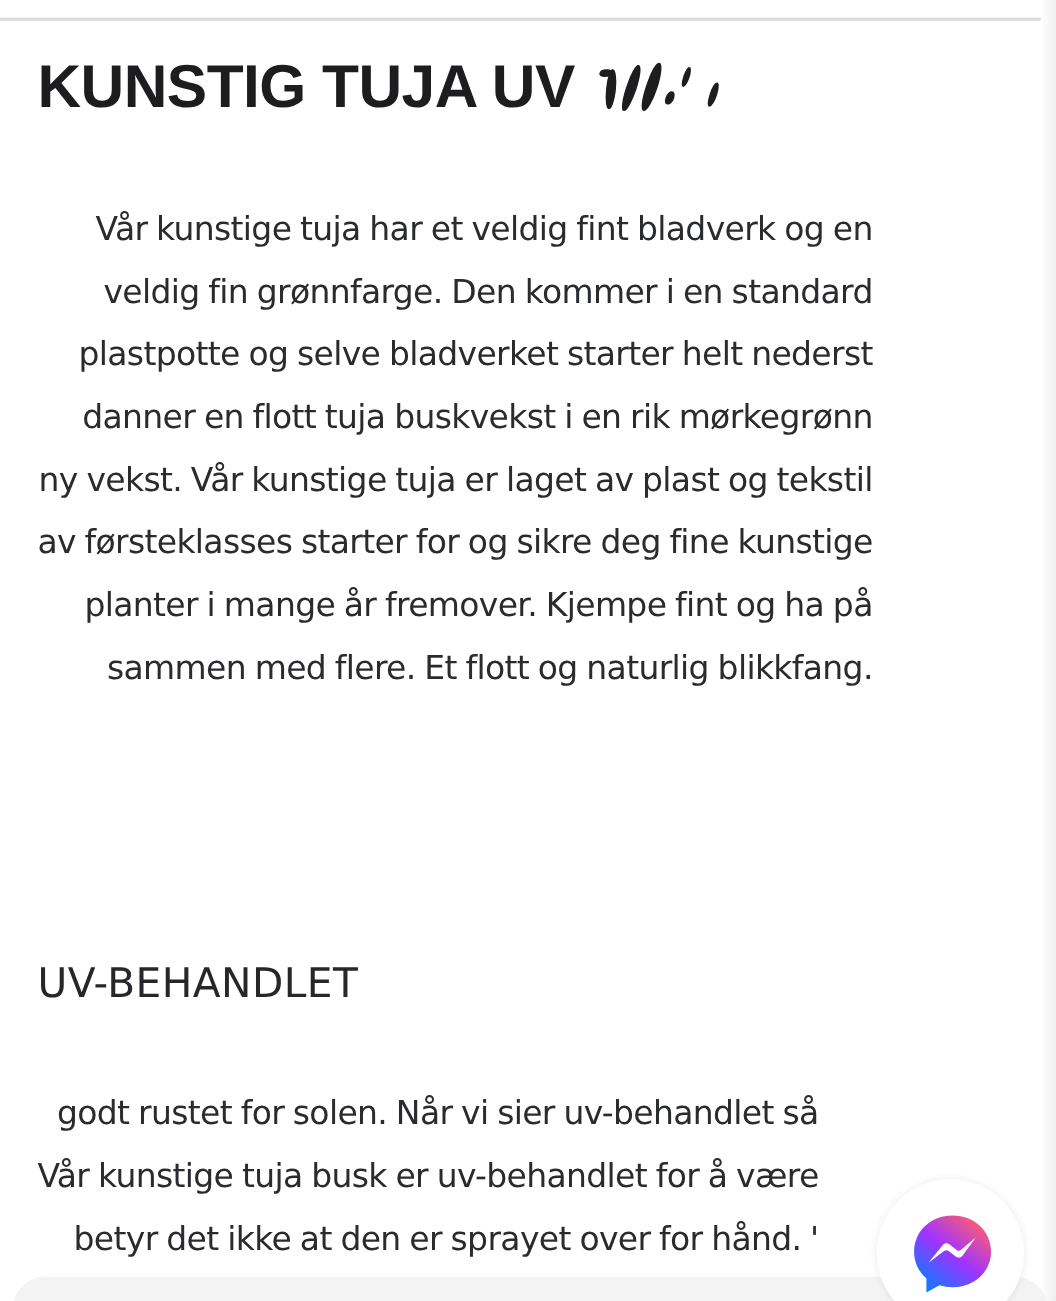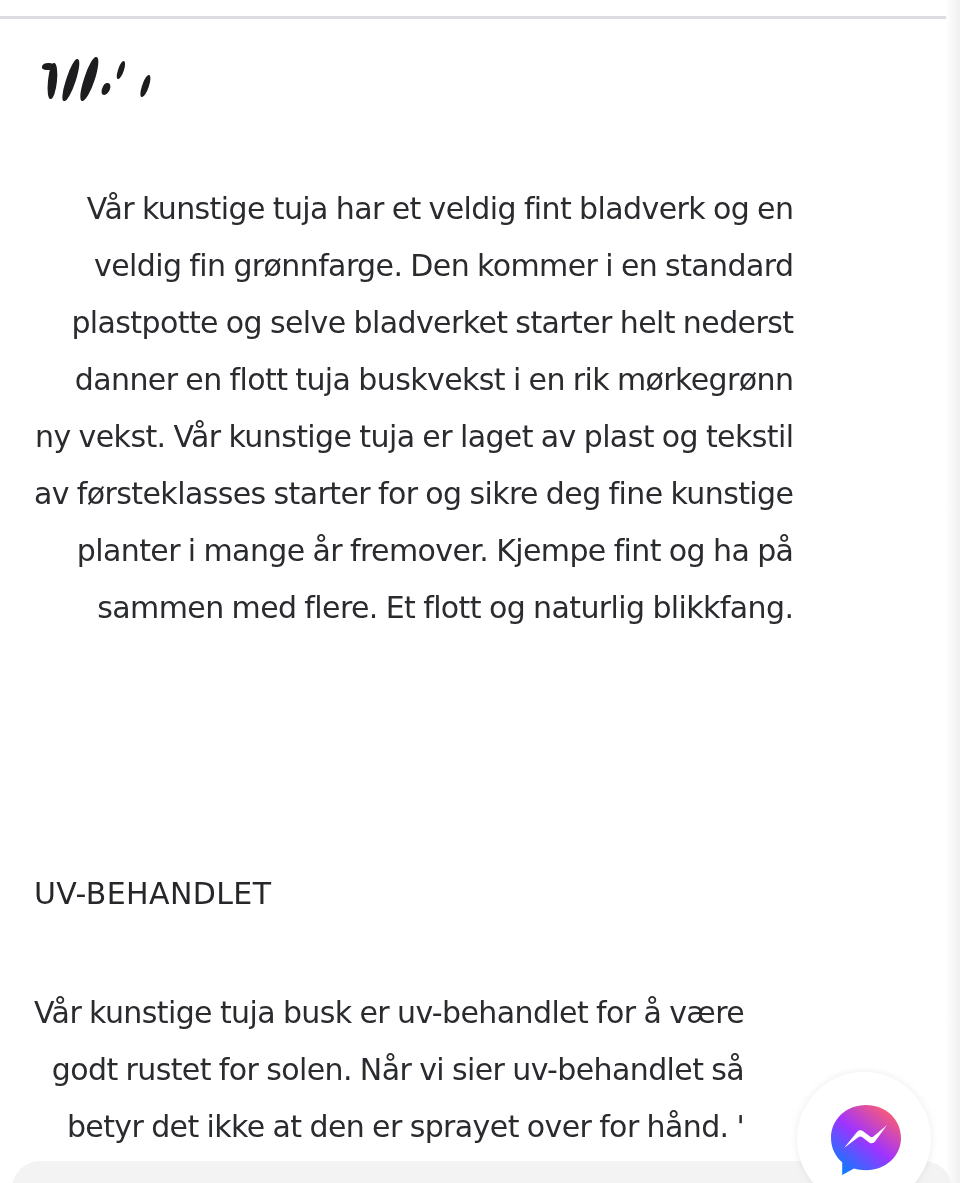--- a/index.html
+++ b/index.html
@@ -80,21 +80,21 @@
       white-space: nowrap;
     }
     .p1 { top: 180px; }
     .subheading {
       position: absolute;
       left: 0;
       top: 870px;
       margin: 0;
       font-family: "DejaVu Sans", sans-serif;
       font-weight: 400;
-      font-size: 30px;
+      font-size: 37px;
       letter-spacing: 0.4px;
       color: #26272b;
       line-height: 48px;
     }
     .p2 { top: 984px; }
     .bottom-panel {
       position: absolute;
       left: 12px;
       top: 1161px;
       width: 940px;
@@ -122,20 +122,21 @@
     }
   </style>
 </head>
 <body>
 
 <div class="top-rule"></div>
 <div class="right-shade"></div>
 
 <div class="content">
   <h1 class="title">
+    <span>KUNSTIG TUJA UV</span>
     <span class="redacted">
       <i style="left:14px; top:10px; width:9px; height:36px; transform:skewX(-6deg);"></i>
       <i style="left:8px; top:10px; width:12px; height:7px;"></i>
       <i style="left:32px; top:6px; width:10px; height:42px;"></i>
       <i style="left:50px; top:4px; width:11px; height:44px;"></i>
       <i style="left:68px; top:30px; width:8px; height:12px;"></i>
       <i style="left:84px; top:8px; width:6px; height:18px;"></i>
       <i style="left:108px; top:22px; width:7px; height:22px;"></i>
     </span>
   </h1>
@@ -147,22 +148,22 @@
     <span class="line">danner en flott tuja buskvekst i en rik mørkegrønn</span>
     <span class="line">ny vekst. Vår kunstige tuja er laget av plast og tekstil</span>
     <span class="line">av førsteklasses starter for og sikre deg fine kunstige</span>
     <span class="line">planter i mange år fremover. Kjempe fint og ha på</span>
     <span class="line">sammen med flere. Et flott og naturlig blikkfang.</span>
   </p>
 
   <h2 class="subheading">UV-BEHANDLET</h2>
 
   <p class="para p2">
+    <span class="line">godt rustet for solen. Når vi sier uv-behandlet så</span>
     <span class="line">Vår kunstige tuja busk er uv-behandlet for å være</span>
-    <span class="line">godt rustet for solen. Når vi sier uv-behandlet så</span>
     <span class="line">betyr det ikke at den er sprayet over for hånd. '</span>
   </p>
 </div>
 
 <div class="bottom-panel"></div>
 
 <div class="messenger-wrap"></div>
 <div class="messenger-btn">
   <svg width="78" height="78" viewBox="0 0 78 78">
     <defs>

